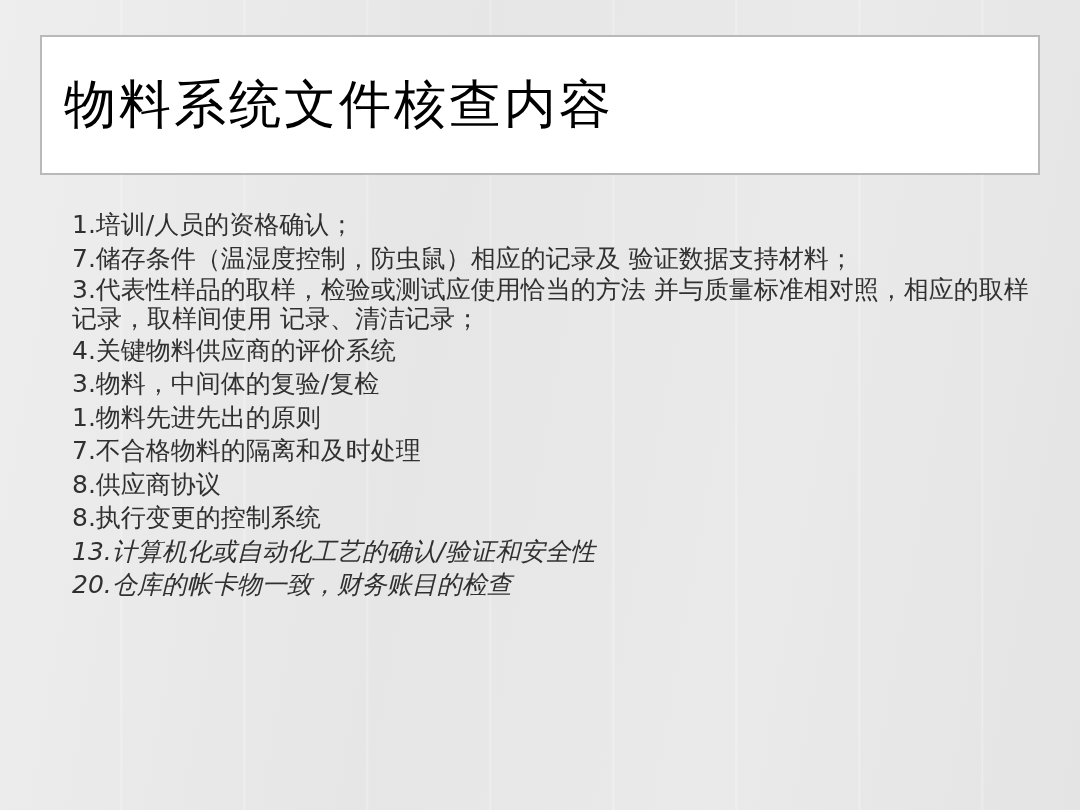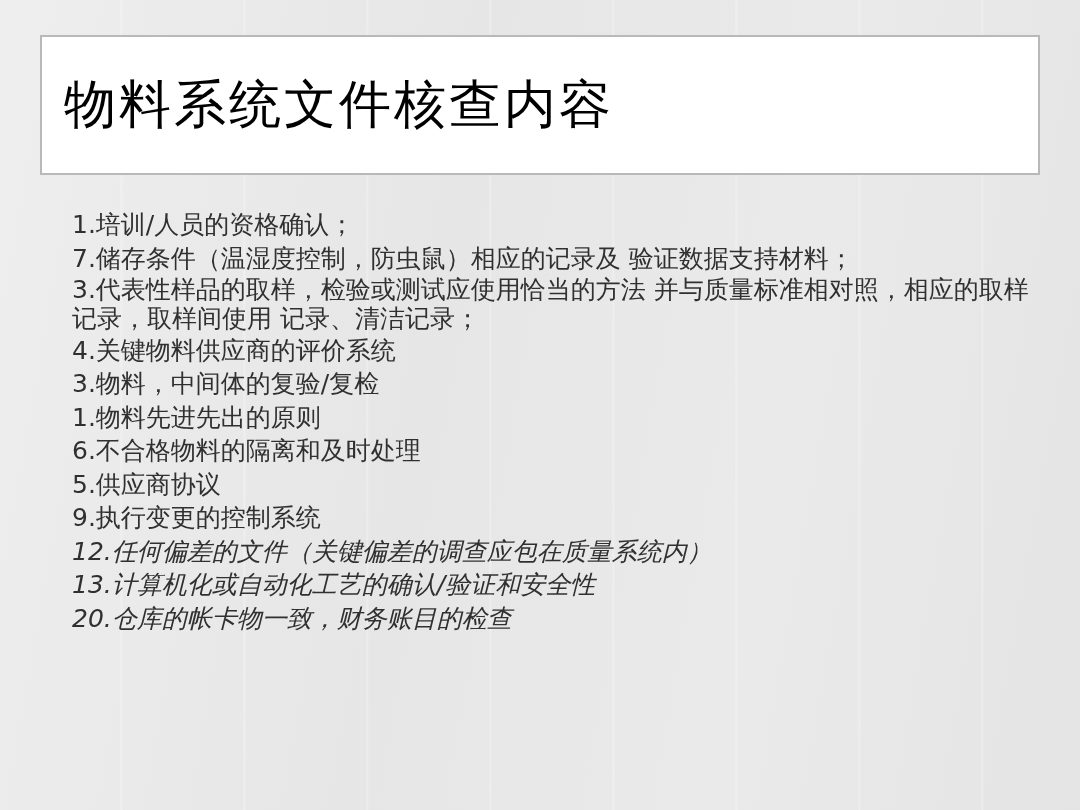--- a/index.html
+++ b/index.html
@@ -87,21 +87,20 @@
     <div class="title-text">物料系统文件核查内容</div>
   </div>
 
   <div class="body-list">
     <div class="line">1.培训/人员的资格确认；</div>
     <div class="line">7.储存条件（温湿度控制，防虫鼠）相应的记录及 验证数据支持材料；</div>
     <div class="line l3">3.代表性样品的取样，检验或测试应使用恰当的方法 并与质量标准相对照，相应的取样记录，取样间使用 记录、清洁记录；</div>
     <div class="line">4.关键物料供应商的评价系统</div>
     <div class="line">3.物料，中间体的复验/复检</div>
     <div class="line">1.物料先进先出的原则</div>
-    <div class="line">6.不合格物料的隔离和及时处理</div>
-    <div class="line">5.供应商协议</div>
-    <div class="line">9.执行变更的控制系统</div>
-    <div class="line italic">12.任何偏差的文件（关键偏差的调查应包在质量系统内）</div>
+    <div class="line">7.不合格物料的隔离和及时处理</div>
+    <div class="line">8.供应商协议</div>
+    <div class="line">8.执行变更的控制系统</div>
     <div class="line italic">13.计算机化或自动化工艺的确认/验证和安全性</div>
     <div class="line italic">20.仓库的帐卡物一致，财务账目的检查</div>
   </div>
 
 </div>
 
 </body></html>

